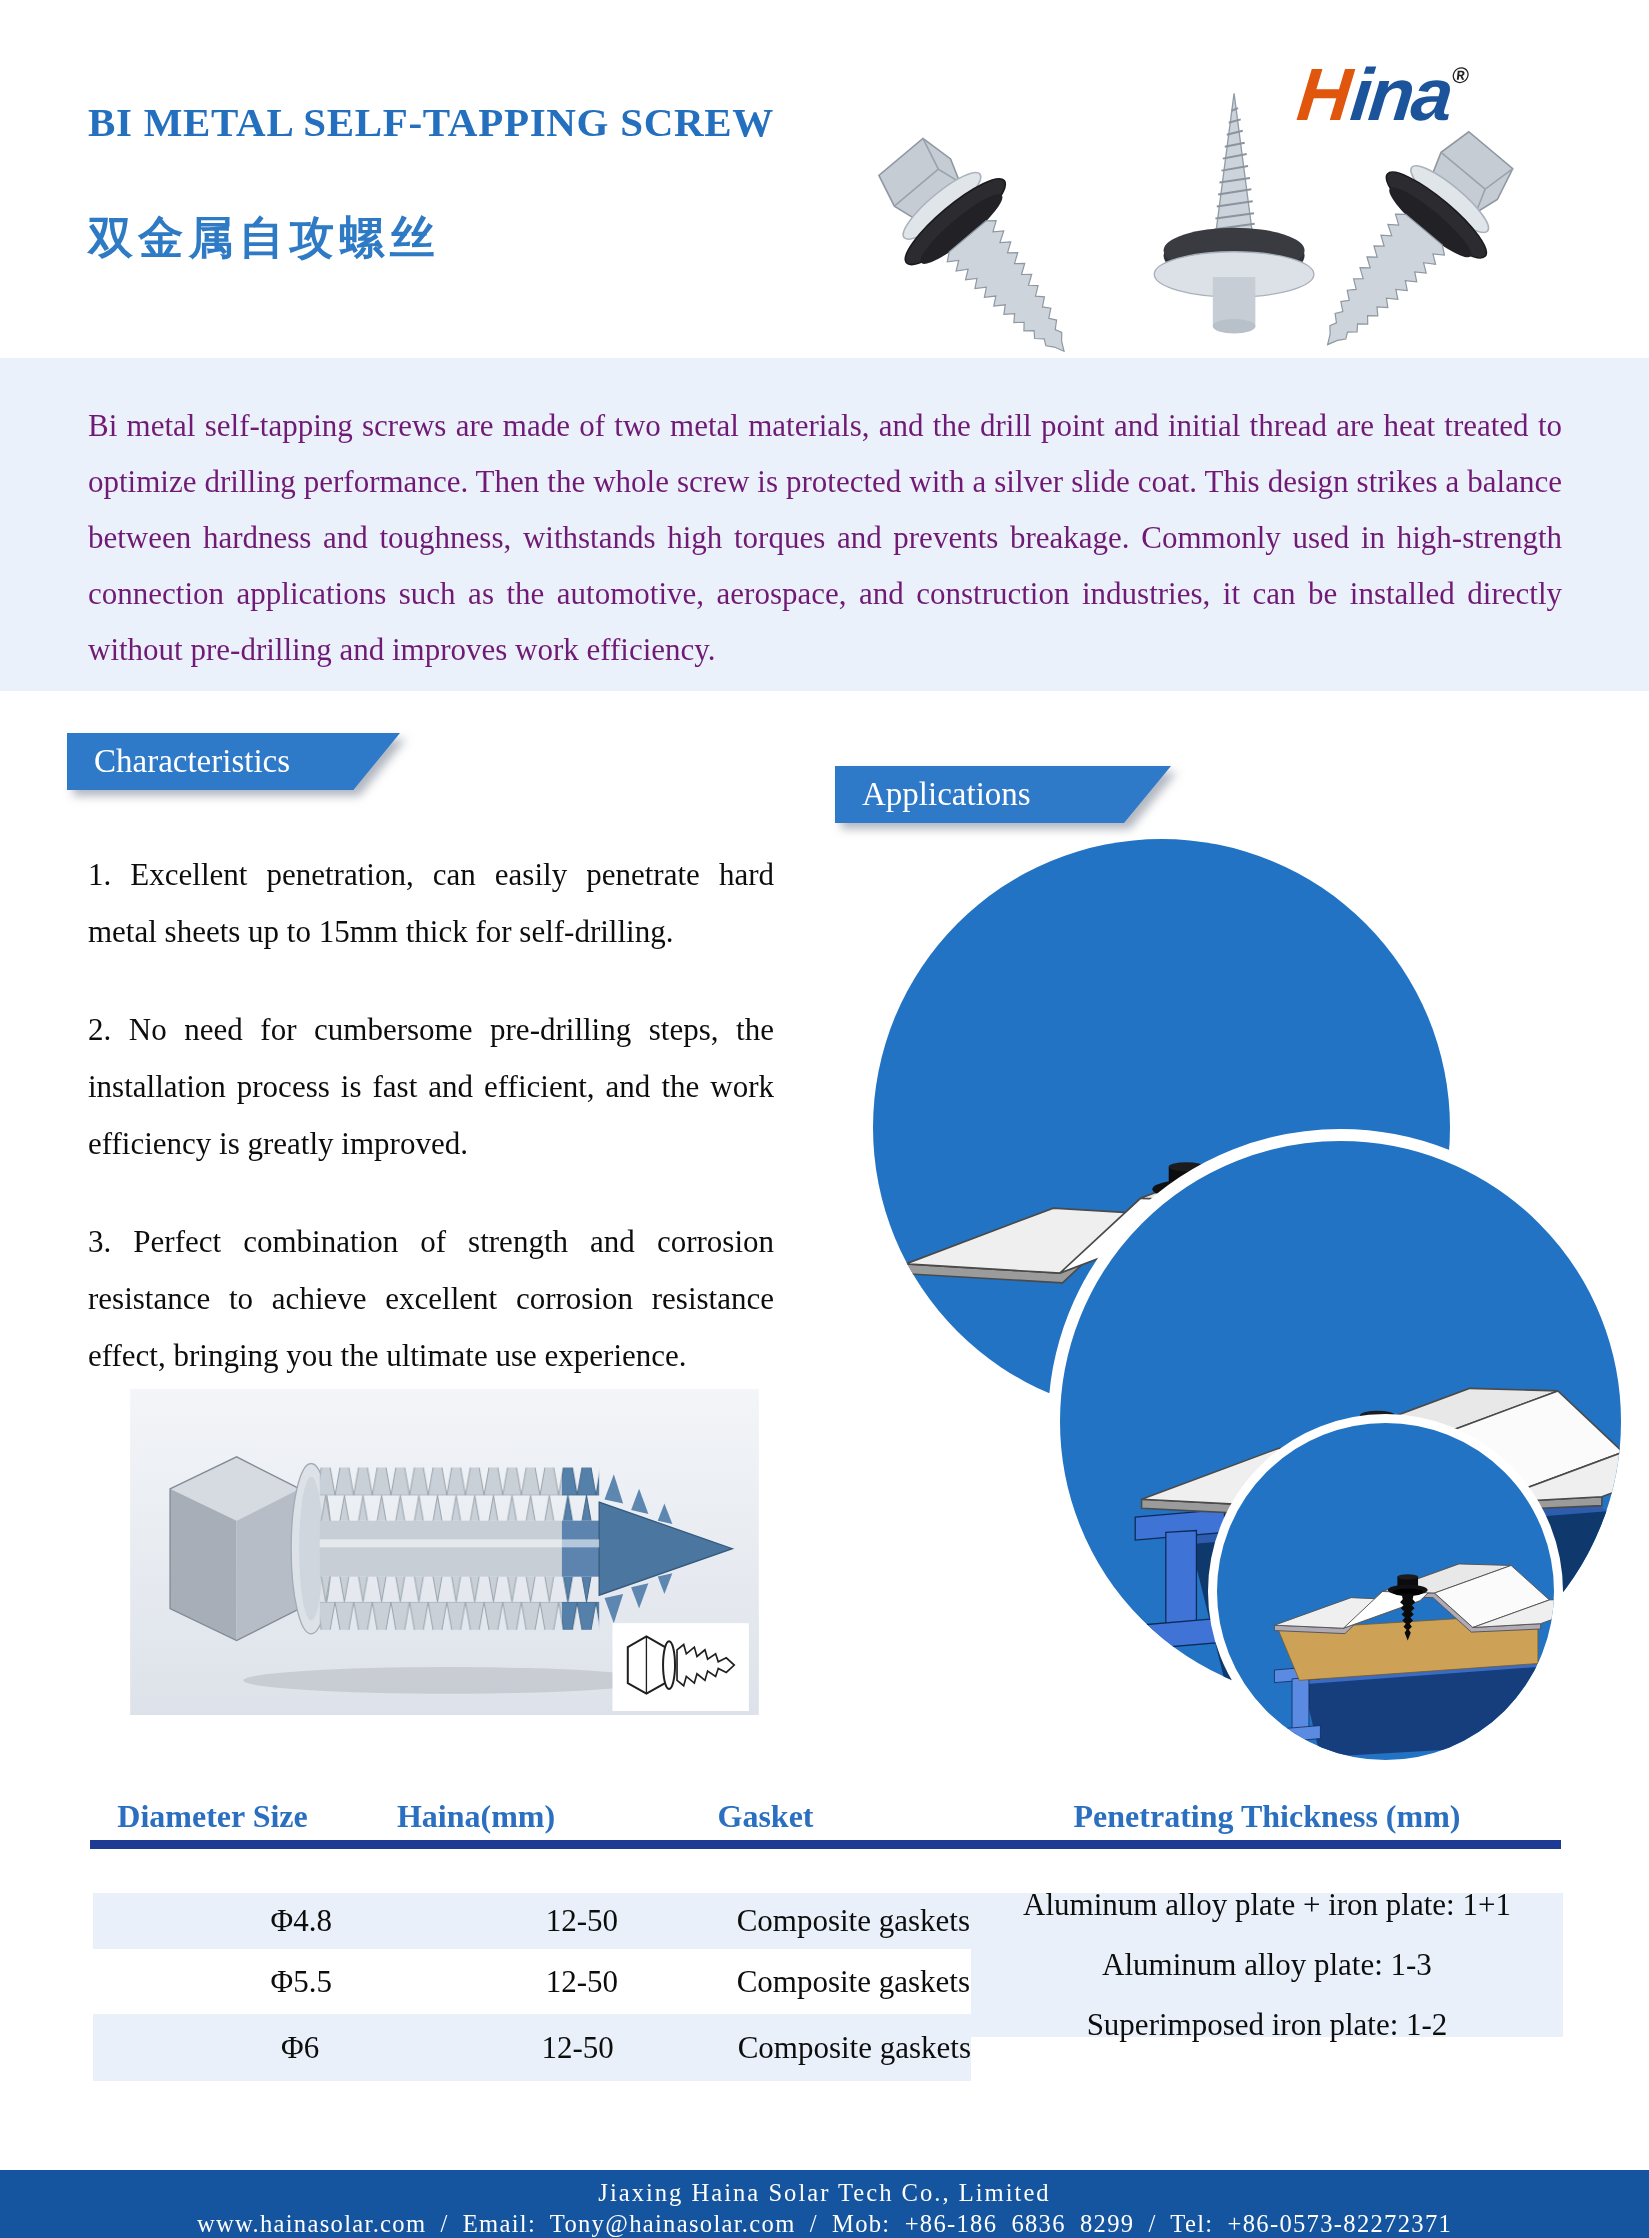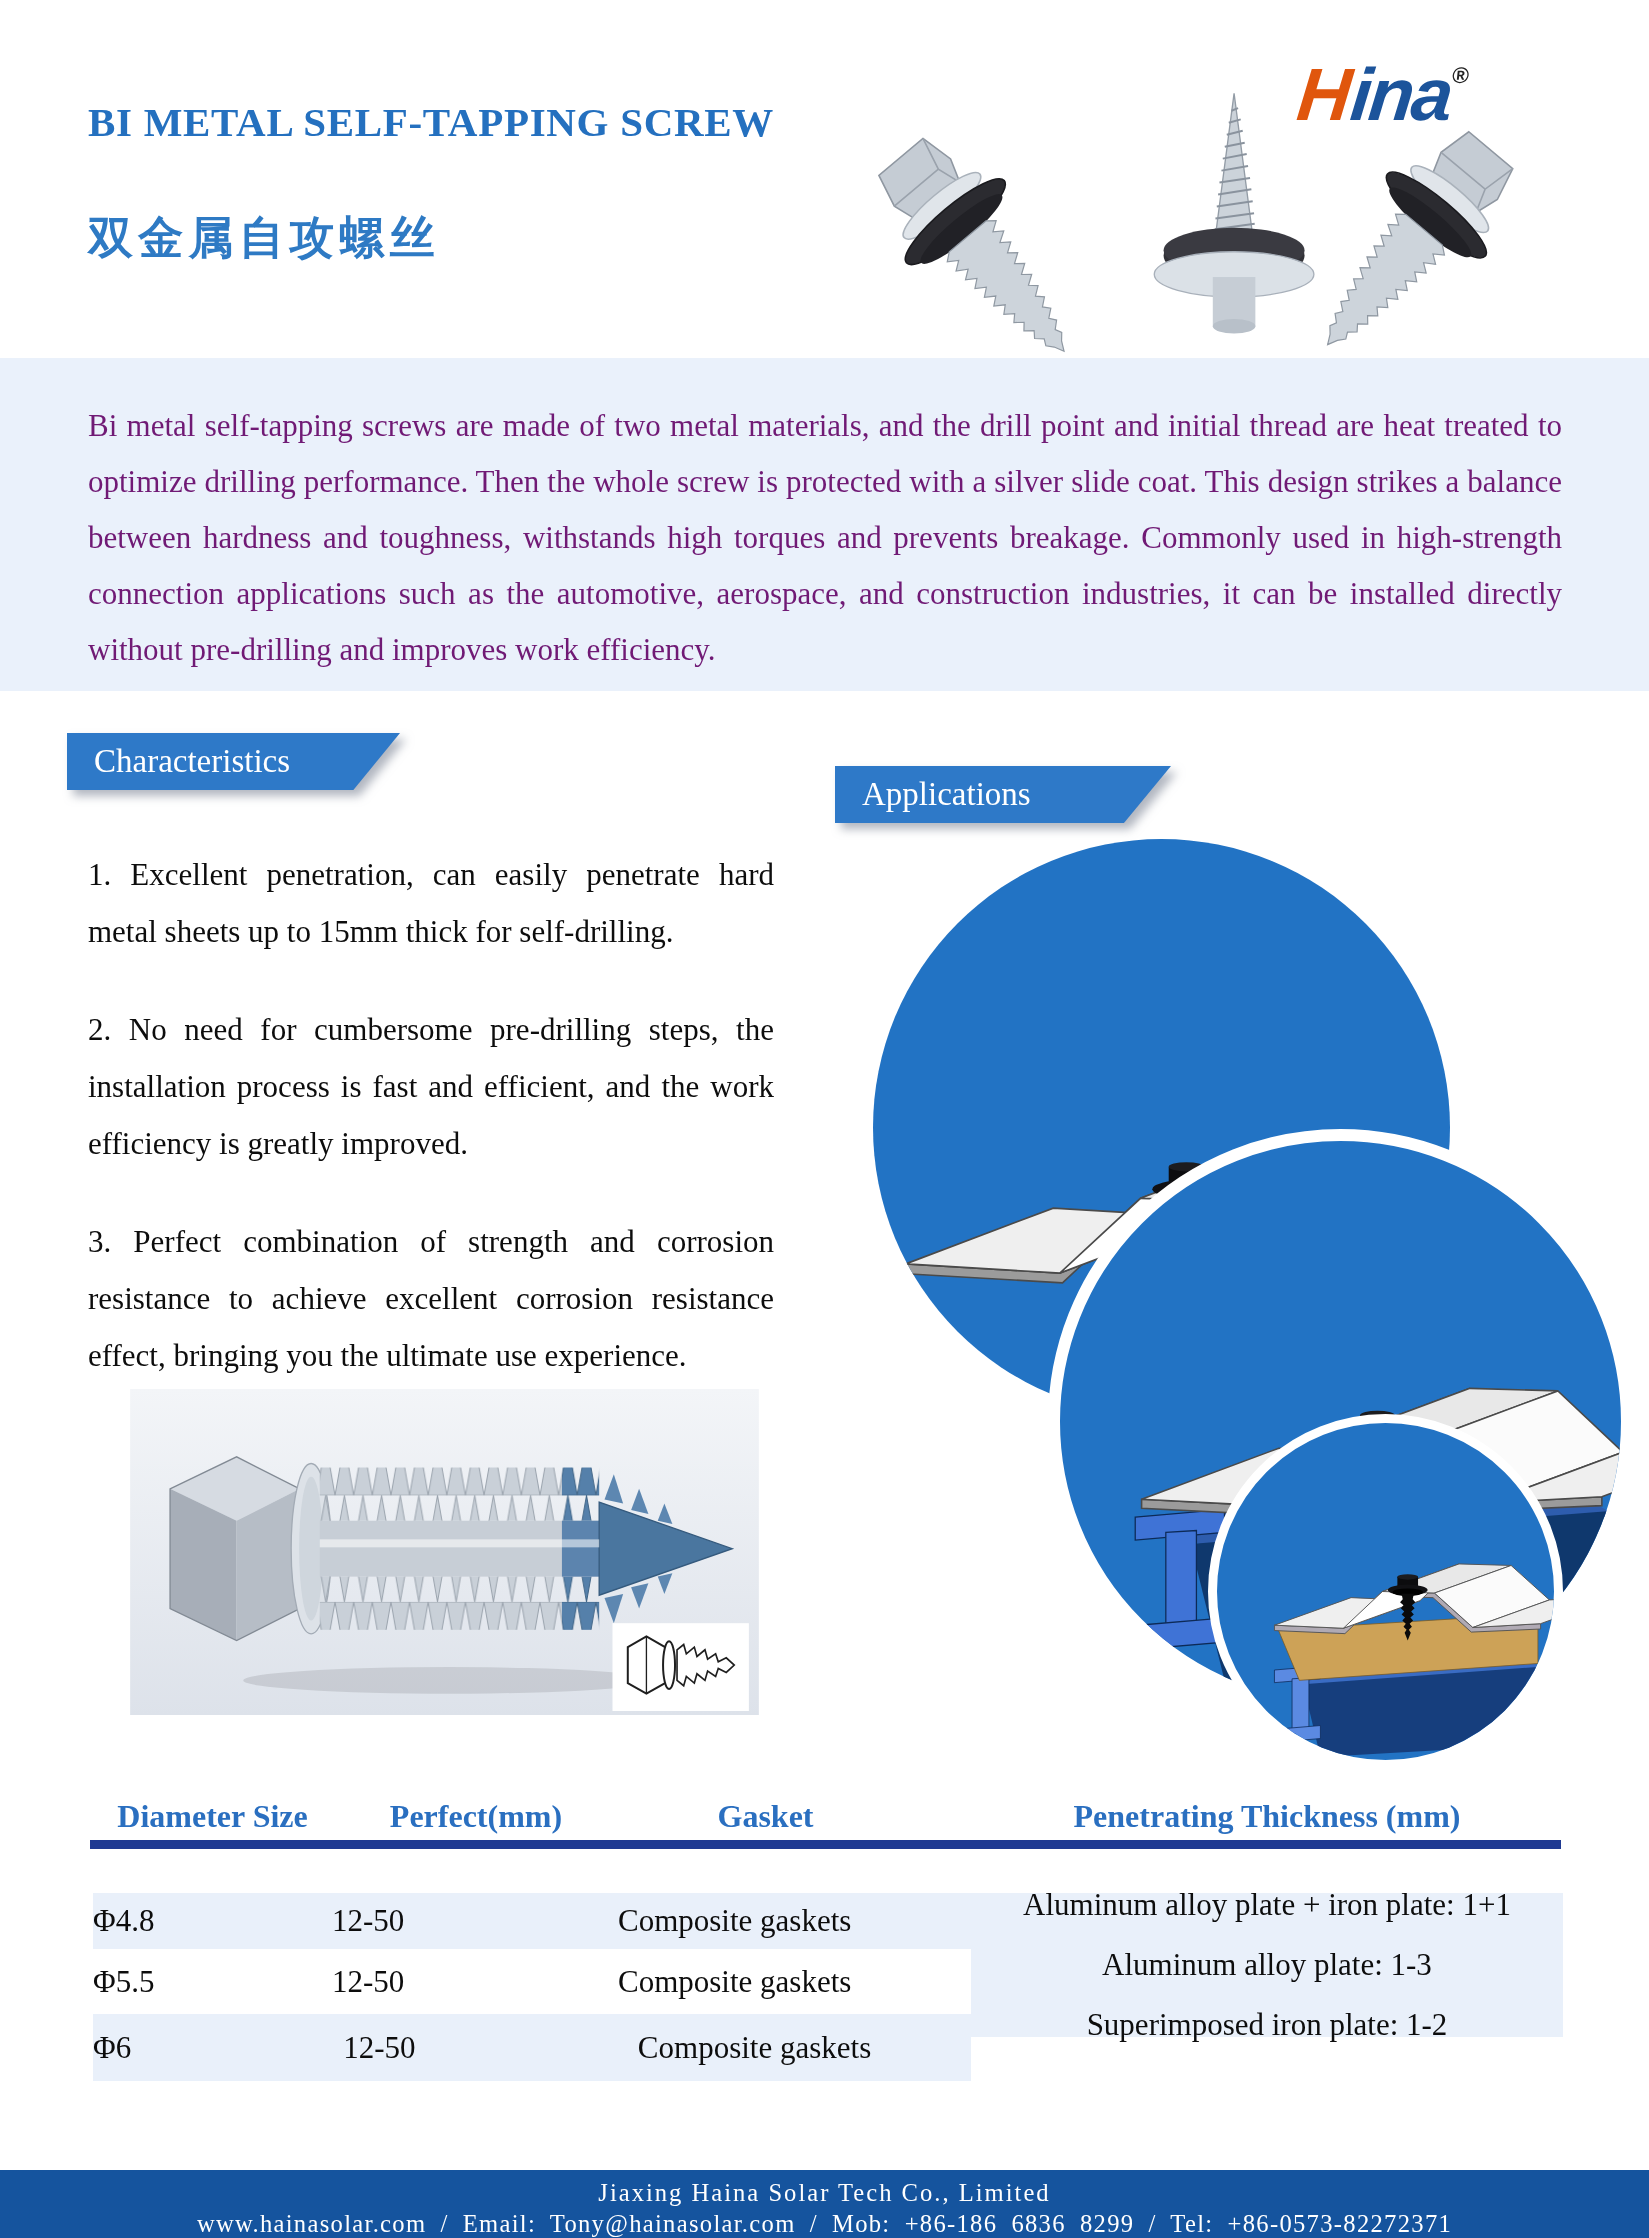--- a/index.html
+++ b/index.html
@@ -39,21 +39,21 @@
   .circle svg{position:absolute;left:0;top:0;width:100%;height:100%;}
   
   .thead{top:1796px;height:41px;font-size:32px;font-weight:600;color:#2a6fc0;text-align:center;line-height:41px;}
   .th1{left:93px;width:239px;} .th2{left:333px;width:286px;}
   .th3{left:619px;width:293px;} .th4{left:971px;width:592px;}
   .rule{left:90px;top:1840px;width:1471px;height:9.3px;background:#1f3a92;}
   .trow{left:93px;width:878px;display:flex;align-items:center;}
   .r1{top:1893px;height:56px;background:#e9f0fa;}
   .r2{top:1949px;height:65px;background:#ffffff;}
   .r3{top:2014px;height:67px;background:#e9f0fa;gap:24px;}
-  .trow span{display:inline-block;text-align:left;font-size:31px;}
+  .trow span{display:inline-block;text-align:right;font-size:31px;}
   .cd{width:239px;} .cl{width:286px;} .cg{width:352px;}
   .pt{left:971px;top:1893px;width:592px;height:144px;background:#e9f0fa;
       display:flex;flex-direction:column;justify-content:center;text-align:center;
       font-size:31px;line-height:60px;}
   
   .footer{left:0;top:2170px;width:1649px;height:69px;background:#15549e;color:#ffffff;
           text-align:center;font-family:"Liberation Serif",serif;}
   .f1{margin-top:9.3px;font-size:24.6px;letter-spacing:2px;}
   .f2{margin-top:2.7px;font-size:24.6px;letter-spacing:1.3px;word-spacing:6.7px;}
 </style>
@@ -226,21 +226,21 @@
         <polygon points="330,536 432,440 632,368 530,464" fill="#ffffff"></polygon>
         <polygon points="432,440 568,444 768,372 632,368" fill="#e8e8e8"></polygon>
         <polygon points="568,444 668,534 868,462 768,372" fill="#fbfbfb"></polygon>
         <polygon points="668,534 845,524 1045,452 868,462" fill="#efefef"></polygon>
       </g>
       <use href="#bscrew" transform="translate(498,400)"></use>
     </svg>
   </div>
 
   <div class="abs thead th1">Diameter Size</div>
-  <div class="abs thead th2">Perfect(mm)</div>
+  <div class="abs thead th2">Haina(mm)</div>
   <div class="abs thead th3">Gasket</div>
   <div class="abs thead th4">Penetrating Thickness (mm)</div>
   <div class="abs rule"></div>
 
   <div class="abs trow r1">
     <span class="cd">Φ4.8</span>
     <span class="cl">12-50</span>
     <span class="cg">Composite gaskets</span>
   </div>
   <div class="abs trow r2">

